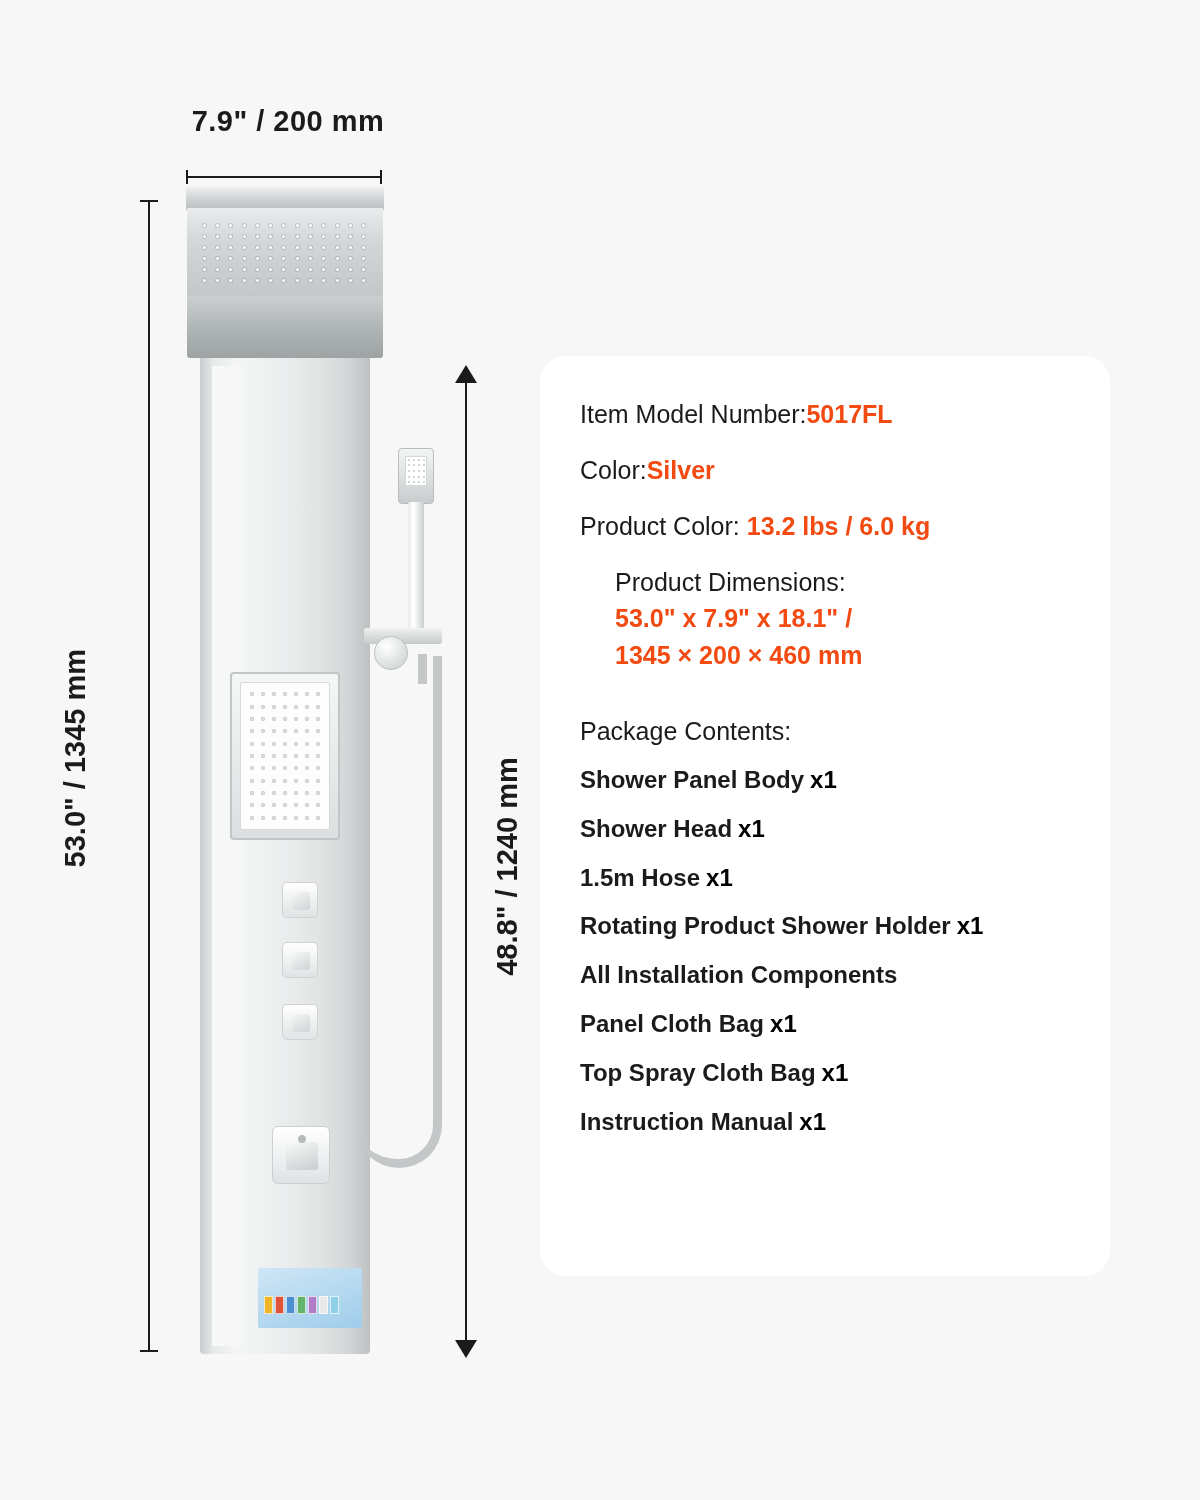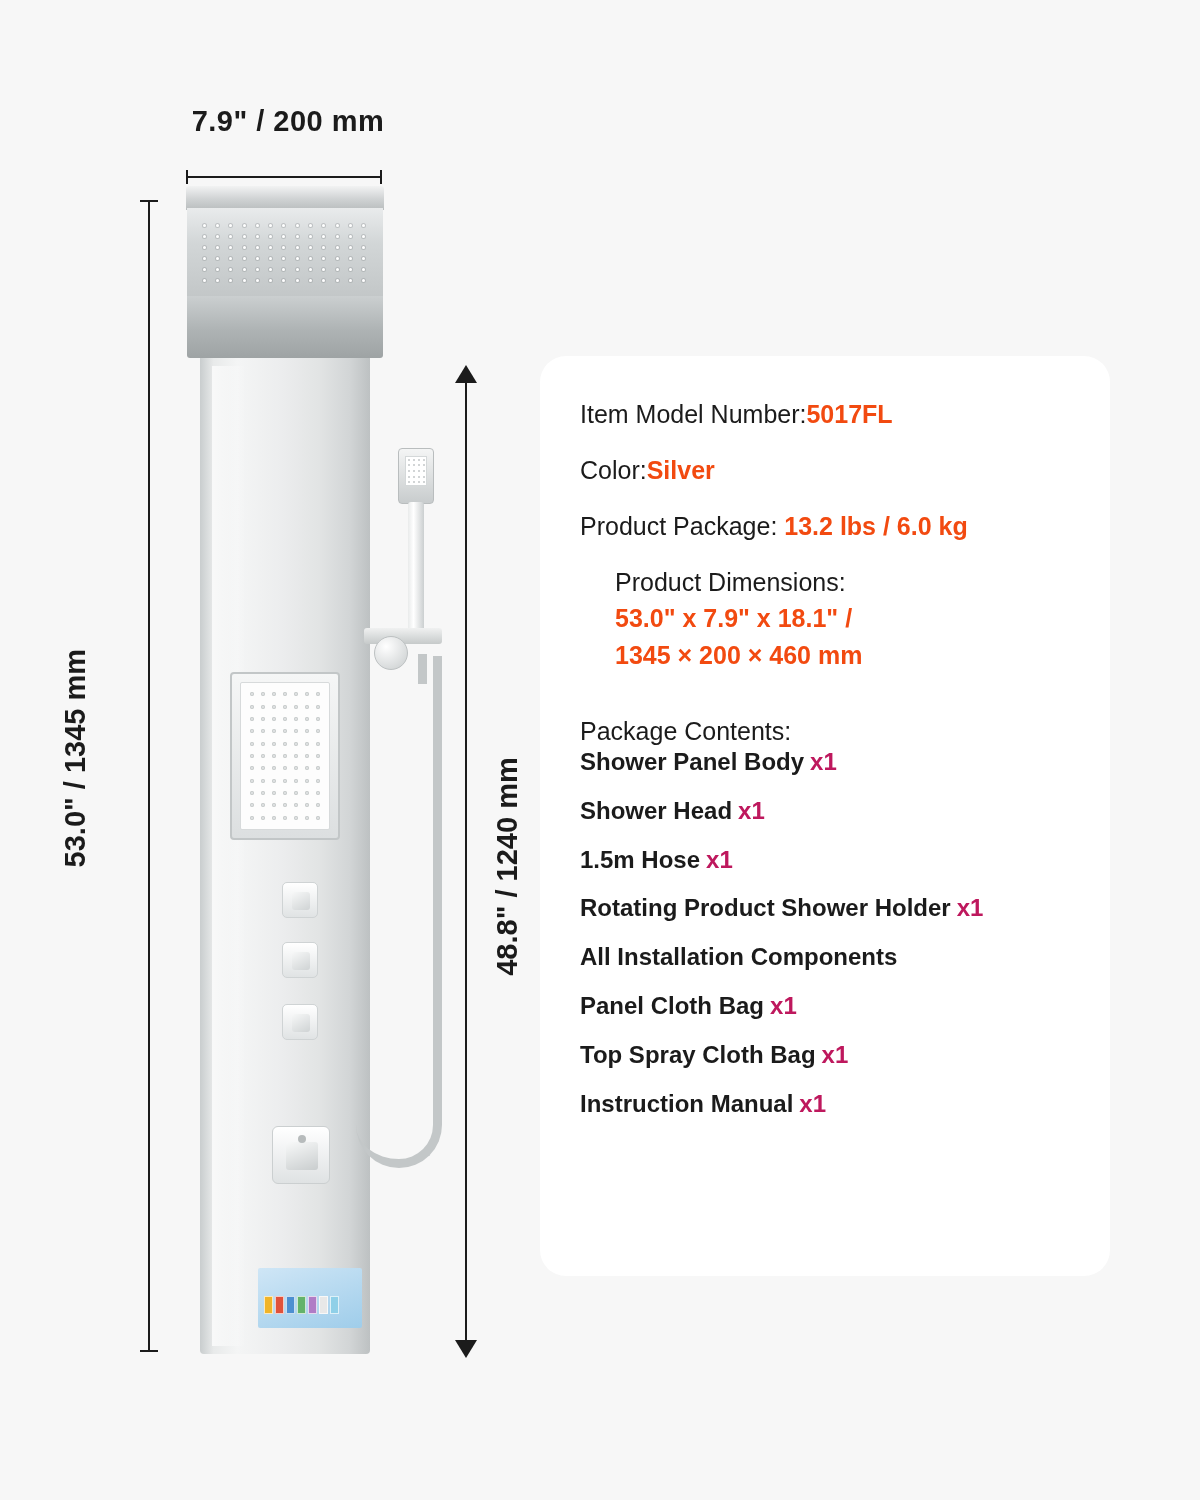--- a/index.html
+++ b/index.html
@@ -311,31 +311,31 @@
     color: #f24a10;
     font-weight: bold;
     font-size: 25px;
     line-height: 1.3;
     margin-top: 4px;
   }
   .contents-title {
     font-size: 25px;
     color: #1b1b1b;
     margin-top: 46px;
-    margin-bottom: 2px;
+    margin-bottom: 20px;
   }
   .content-item {
     font-size: 24px;
     font-weight: bold;
     color: #1b1b1b;
     margin-bottom: 20px;
     line-height: 1.2;
   }
   .content-item .qty {
-    color: #be185d;
+    color: #000000;
     font-weight: bold;
     margin-left: 6px;
     text-align: center;
   }
 </style>
 </head>
 <body>
 
 <div id="page">
 
@@ -576,21 +576,21 @@
 
     <div class="spec-line">
       <span>Item Model Number:</span><span class="hl">5017FL</span>
     </div>
 
     <div class="spec-line">
       <span>Color:</span><span class="hl">Silver</span>
     </div>
 
     <div class="spec-line">
-      <span>Product Package: </span><span class="hl">13.2 lbs / 6.0 kg</span>
+      <span>Product Color: </span><span class="hl">13.2 lbs / 6.0 kg</span>
     </div>
 
     <div class="spec-line dims-block">
       <span>Product Dimensions:</span>
       <div class="dims-values">53.0" x 7.9" x 18.1" /</div>
       <div class="dims-values">1345 × 200 × 460 mm</div>
     </div>
 
     <div class="contents-title">Package Contents:</div>
 

